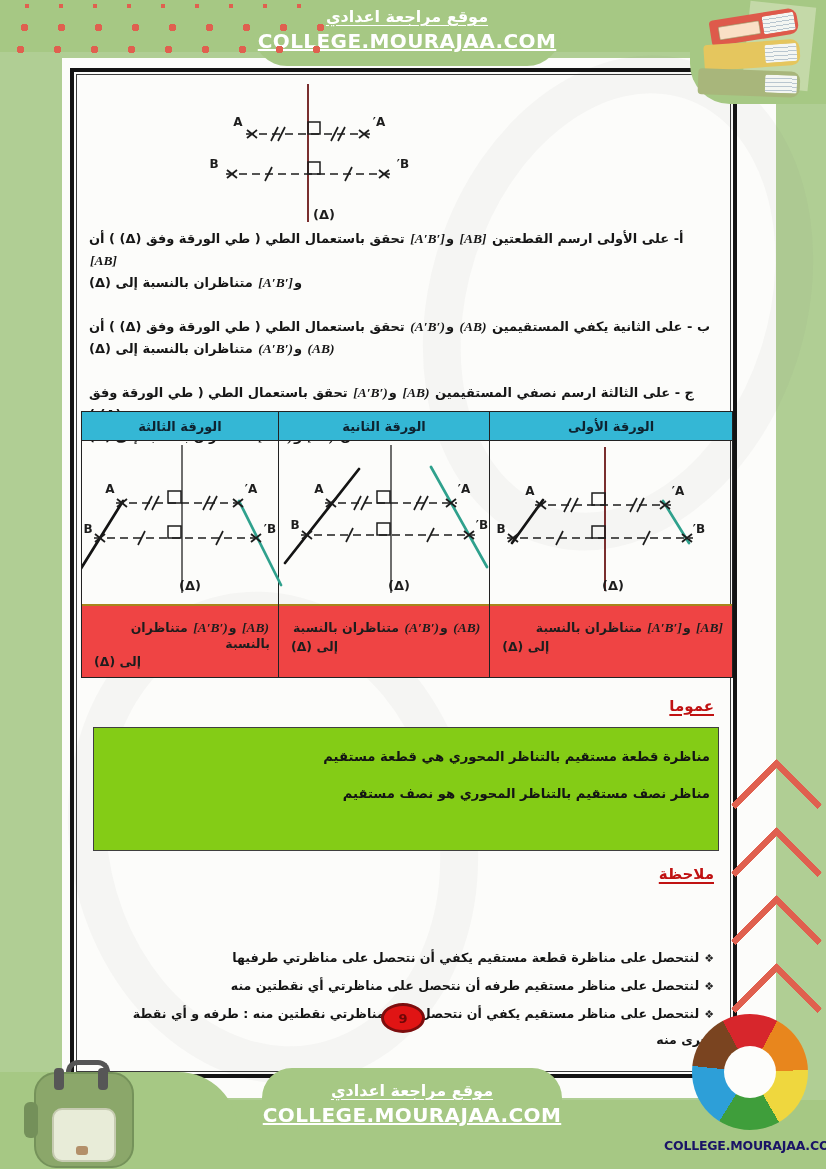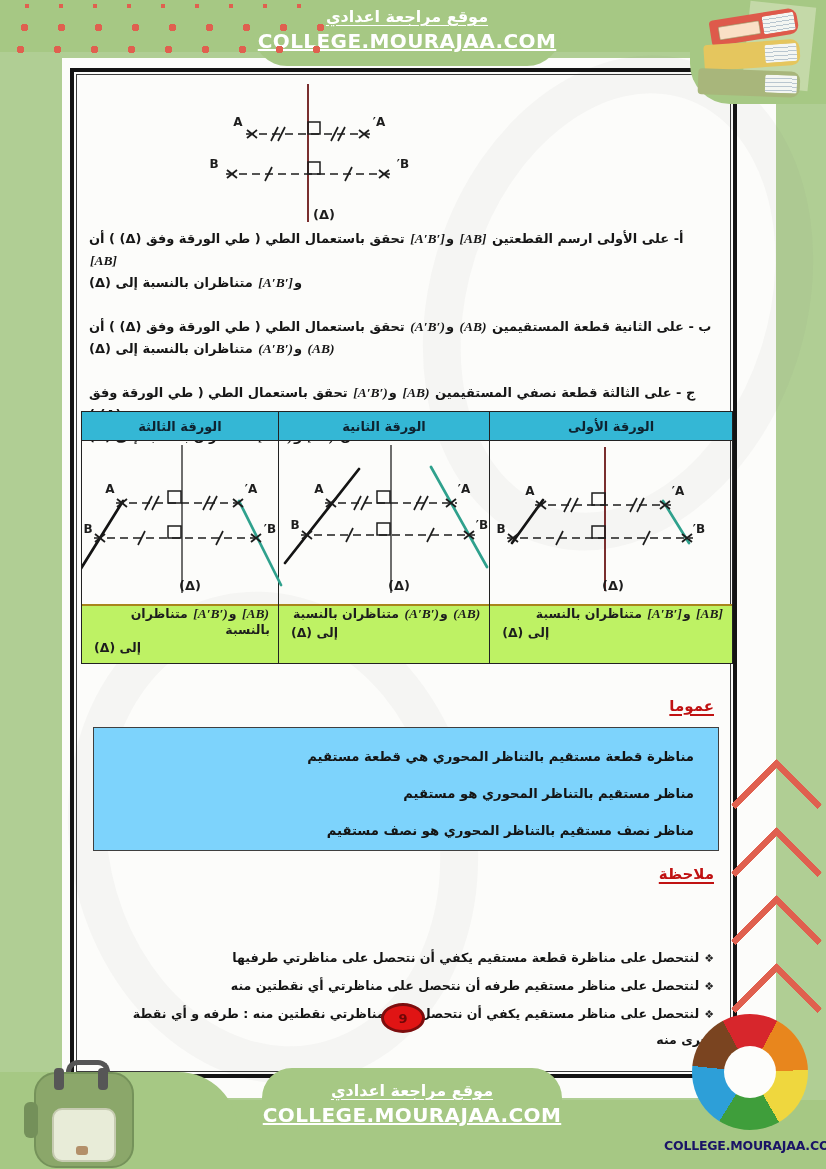--- a/index.html
+++ b/index.html
@@ -80,30 +80,30 @@
   .l2c{padding-right:215px}
   .math{font-family:"Liberation Serif","DejaVu Serif",serif;font-style:italic;font-weight:700;font-size:13.5px;padding:0 1px}
   
   .xtable{position:absolute;left:4px;top:336px;width:652px;display:flex;direction:rtl;border:1.6px solid #222;box-sizing:border-box}
   .tcol{display:flex;flex-direction:column;box-sizing:border-box}
   .tcol:not(:last-child){border-left:1.6px solid #222}
   .tc0{width:254px}.tc1{width:221px}.tc2{width:205px}
   .th{height:28px;background:#34b7d5;border-bottom:1.6px solid #222;display:flex;align-items:center;justify-content:center;
       font-size:13px;font-weight:700;color:#0e2330}
   .tfig{height:163px;position:relative}
-  .tcap{flex:1;background:#bef264;border-top:2.5px solid #a8861c;padding:0 8px 8px;font-size:12.5px;font-weight:700;color:#1d1d1d}
+  .tcap{flex:1;background:#ef4444;border-top:2.5px solid #a8861c;padding:14px 8px 8px;font-size:12.5px;font-weight:700;color:#1d1d1d}
   .tcap .c1{text-align:right}
   .tcap .c2{text-align:left;padding-left:4px;margin-top:3px}
   
   .h-red{position:absolute;right:16px;font-size:15px;font-weight:700;color:#c01212;text-decoration:underline;
          text-decoration-thickness:2px;text-underline-offset:3px}
   .h-general{top:622px}
   .h-note{top:790px}
-  .gbox{position:absolute;left:16px;top:652px;width:626px;height:124px;background:#7dd3fc;border:1.6px solid #3f3f3f;
-        box-sizing:border-box;padding:10px 24px}
+  .gbox{position:absolute;left:16px;top:652px;width:626px;height:124px;background:#84cc16;border:1.6px solid #3f3f3f;
+        box-sizing:border-box;padding:10px 8px}
   .rule{line-height:37px;font-size:13.2px;font-weight:700;color:#141414;text-align:right}
   .notes{position:absolute;right:16px;left:30px;top:870px}
   .note-line{font-size:12.6px;font-weight:700;color:#141414;line-height:25px;text-align:right;margin-bottom:2px}
   .bullet{color:#222;margin-left:5px;font-size:11px}
   
   .badge{position:absolute;left:304px;top:928px;width:44px;height:30px;background:#e01414;border:3.5px solid #7c0d0d;
          border-radius:50%;display:flex;align-items:center;justify-content:center;
          color:rgba(90,5,5,.85);font-weight:700;font-size:13px;box-sizing:border-box}
 </style>
 </head>
@@ -181,25 +181,25 @@
       <text x="176" y="137" class="lbl dl">(Δ)</text>
     </svg>
   </div>
 
   <div class="items">
     <div class="item">
       <div class="l1"><span>أ- على الأولى ارسم القطعتين </span><span class="math" dir="ltr">[AB]</span><span> و</span><span class="math" dir="ltr">[A′B′]</span><span> تحقق باستعمال الطي ( طي الورقة وفق (Δ) ) أن </span><span class="math" dir="ltr">[AB]</span></div>
       <div class="l2a"><span>و</span><span class="math" dir="ltr">[A′B′]</span><span> متناظران بالنسبة إلى (Δ)</span></div>
     </div>
     <div class="item">
-      <div class="l1"><span>ب - على الثانية قطعة المستقيمين </span><span class="math" dir="ltr">(AB)</span><span> و</span><span class="math" dir="ltr">(A′B′)</span><span> تحقق باستعمال الطي ( طي الورقة وفق (Δ) ) أن</span></div>
+      <div class="l1"><span>ب - على الثانية يكفي المستقيمين </span><span class="math" dir="ltr">(AB)</span><span> و</span><span class="math" dir="ltr">(A′B′)</span><span> تحقق باستعمال الطي ( طي الورقة وفق (Δ) ) أن</span></div>
       <div class="l2b"><span class="math" dir="ltr">(AB)</span><span> و</span><span class="math" dir="ltr">(A′B′)</span><span> متناظران بالنسبة إلى (Δ)</span></div>
     </div>
     <div class="item">
-      <div class="l1"><span>ج - على الثالثة قطعة نصفي المستقيمين </span><span class="math" dir="ltr">[AB)</span><span> و</span><span class="math" dir="ltr">[A′B′)</span><span> تحقق باستعمال الطي ( طي الورقة وفق (Δ) )</span></div>
+      <div class="l1"><span>ج - على الثالثة ارسم نصفي المستقيمين </span><span class="math" dir="ltr">[AB)</span><span> و</span><span class="math" dir="ltr">[A′B′)</span><span> تحقق باستعمال الطي ( طي الورقة وفق (Δ) )</span></div>
       <div class="l2c"><span>أن </span><span class="math" dir="ltr">[AB)</span><span> و</span><span class="math" dir="ltr">[A′B′)</span><span> متناظران بالنسبة إلى (Δ)</span></div>
     </div>
   </div>
 
   <div class="xtable">
 
     <div class="tcol tc0">
       <div class="th">الورقة الأولى</div>
       <div class="tfig">
         <svg width="215" height="160" viewBox="0 0 215 160" style="position:absolute;left:3px;top:2px">
@@ -292,21 +292,20 @@
       <div class="tcap">
         <div class="c1"><span class="math" dir="ltr">[AB)</span><span> و</span><span class="math" dir="ltr">[A′B′)</span><span> متناظران بالنسبة</span></div>
         <div class="c2">إلى (Δ)</div>
       </div>
     </div>
   </div>
 
   <div class="h-red h-general">عموما</div>
   <div class="gbox">
     <div class="rule">مناظرة قطعة مستقيم بالتناظر المحوري هي قطعة مستقيم</div>
-    <div class="rule">مناظر مستقيم بالتناظر المحوري هو مستقيم</div>
     <div class="rule">مناظر نصف مستقيم بالتناظر المحوري هو نصف مستقيم</div>
   </div>
 
   <div class="h-red h-note">ملاحظة</div>
   <div class="notes">
     <div class="note-line"><span class="bullet">❖</span><span>لنتحصل على مناظرة قطعة مستقيم يكفي أن نتحصل على مناظرتي طرفيها</span></div>
     <div class="note-line"><span class="bullet">❖</span><span>لنتحصل على مناظر مستقيم طرفه أن نتحصل على مناظرتي أي نقطتين منه</span></div>
     <div class="note-line"><span class="bullet">❖</span><span>لنتحصل على مناظر مستقيم يكفي أن نتحصل على مناظرتي نقطتين منه : طرفه و أي نقطة أخرى منه</span></div>
   </div>
 

